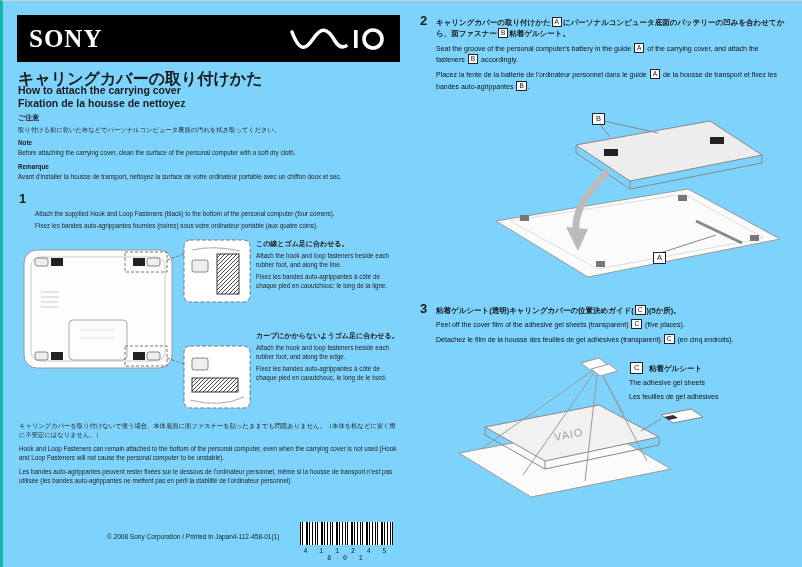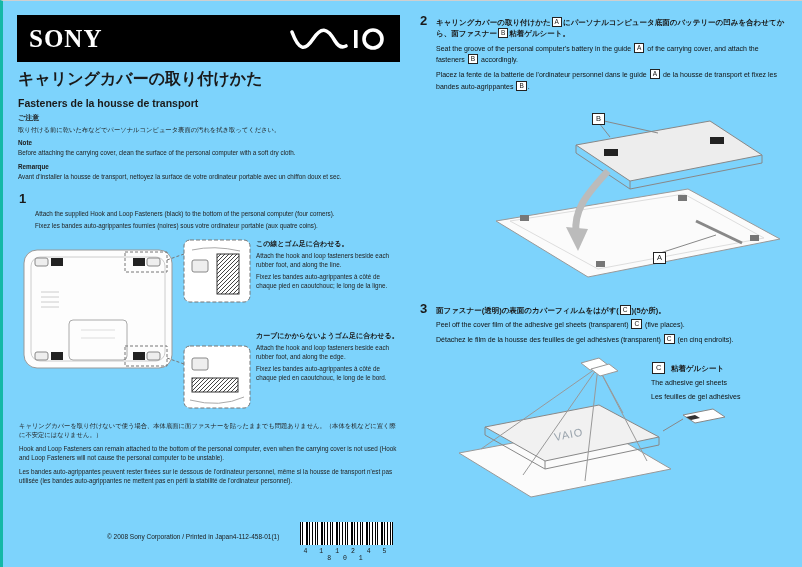--- a/index.html
+++ b/index.html
@@ -50,21 +50,22 @@
   <div class="abs logo-bar" style="left:14px;top:14px;width:383px;height:47px;">
     <span class="sony-logo">SONY</span>
     <svg width="100" height="30" viewBox="0 0 100 30">
       <path d="M4 8 C 11 27, 17 27, 25 15 C 33 3, 39 3, 47 17 C 50 22, 54 24, 58 22" fill="none" stroke="#fff" stroke-width="3.6" stroke-linecap="round"></path>
       <rect x="66" y="6" width="3.6" height="18" fill="#fff"></rect>
       <circle cx="85" cy="15" r="9" fill="none" stroke="#fff" stroke-width="3.6"></circle>
     </svg>
   </div>
 
   <div class="abs title-ja" style="left:15px;top:68px;">キャリングカバーの取り付けかた</div>
-  <div class="abs title-latin" style="left:15px;top:96px;">Fasteners de la housse de transport</div>
+  <div class="abs title-latin" style="left:15px;top:83px;">How to attach the carrying cover</div>
+  <div class="abs title-latin" style="left:15px;top:96px;">Fixation de la housse de nettoyez</div>
 
   <div class="abs" style="left:15px;top:112px;width:382px;">
     <div class="lbl-ja">ご注意</div>
     <div class="txt">取り付ける前に乾いた布などでパーソナルコンピュータ表面の汚れを拭き取ってください。</div>
     <div class="lbl">Note</div>
     <div class="txt">Before attaching the carrying cover, clean the surface of the personal computer with a soft dry cloth.</div>
     <div class="lbl">Remarque</div>
     <div class="txt">Avant d'installer la housse de transport, nettoyez la surface de votre ordinateur portable avec un chiffon doux et sec.</div>
   </div>
 
@@ -162,37 +163,37 @@
     <path d="M108 134 L120 158 L130 136 Z" fill="#bbbbbb"></path>
     <path d="M141 30 L152 44 M146 28 L200 40" stroke="#888" fill="none"></path>
     <path d="M196 162 L258 142" stroke="#888" fill="none"></path>
   </svg>
   <span class="abs boxed lblbox" style="left:588px;top:112px;">B</span>
   <span class="abs boxed lblbox" style="left:649px;top:251px;">A</span>
 
   <div class="abs step-row" style="left:417px;top:300px;width:375px;">
     <span class="step-num">3</span>
     <div style="width:352px;">
-      <div class="step-ja"><span>面ファスナー(透明)の表面のカバーフィルムをはがす(</span><span class="boxed">C</span><span>)(5か所)。</span></div>
+      <div class="step-ja"><span>粘着ゲルシート(透明)キャリングカバーの位置決めガイド(</span><span class="boxed">C</span><span>)(5か所)。</span></div>
       <div class="txt2"><span>Peel off the cover film of the adhesive gel sheets (transparent) </span><span class="boxed">C</span><span> (five places).</span></div>
       <div class="txt2"><span>Détachez le film de la housse des feuilles de gel adhésives (transparent) </span><span class="boxed">C</span><span> (en cinq endroits).</span></div>
     </div>
   </div>
 
   <svg class="abs" style="left:450px;top:352px;" width="225" height="172" viewBox="0 0 225 172">
     <path d="M6 100 L146 74 L218 116 L78 144 Z" fill="#fbfbfb" stroke="#999" stroke-linejoin="round"></path>
     <path d="M32 74 L146 52 L206 84 L92 108 Z" fill="#f1f1f1" stroke="#888" stroke-linejoin="round"></path>
     <path d="M32 74 L32 82 L92 116 L92 108 M206 84 L206 92 L92 116" fill="none" stroke="#888"></path>
     <text x="102" y="88" font-size="11" fill="#9aa4ad" letter-spacing="1" transform="rotate(-11 102 88)">VAIO</text>
     <path d="M145 14 L28 96 M145 14 L70 122 M145 14 L132 128 M145 14 L194 108 M145 14 L170 60" stroke="#999" fill="none"></path>
     <path d="M128 10 l18 -5 9 7 -18 5 z" fill="#fff" stroke="#999"></path>
     <path d="M138 16 l18 -5 9 7 -18 5 z" fill="#fff" stroke="#999"></path>
   </svg>
 
-  <div class="abs" style="left:648px;top:356px;width:145px;">
+  <div class="abs" style="left:626px;top:356px;width:145px;">
     <div>
       <span class="boxed lblbox">C</span>
       <span class="legend-ja">粘着ゲルシート</span>
     </div>
     <div class="txt2">The adhesive gel sheets</div>
     <div class="txt2">Les feuilles de gel adhésives</div>
     <svg width="70" height="28" viewBox="0 0 70 28" style="margin-top:3px;margin-left:10px;">
       <path d="M22 9 L52 3 L64 11 L34 17 Z" fill="#fff" stroke="#888"></path>
       <path d="M25 11 L34 9 L39 12 L30 14 Z" fill="#333"></path>
       <path d="M2 25 L22 13" stroke="#888" fill="none"></path>

